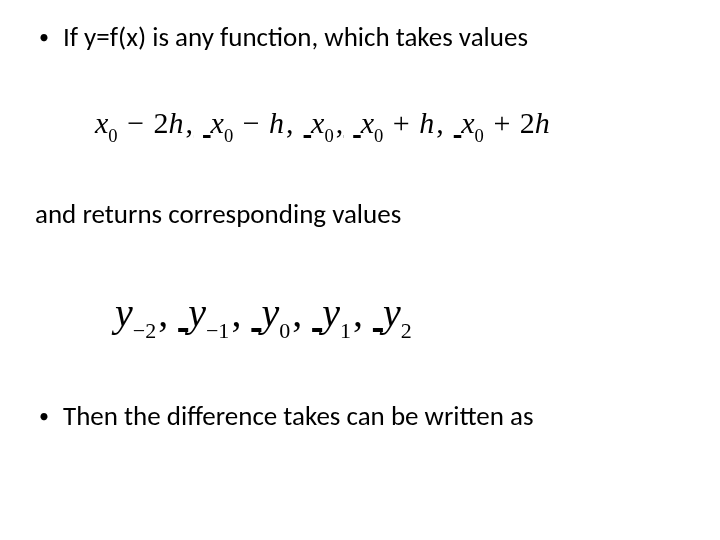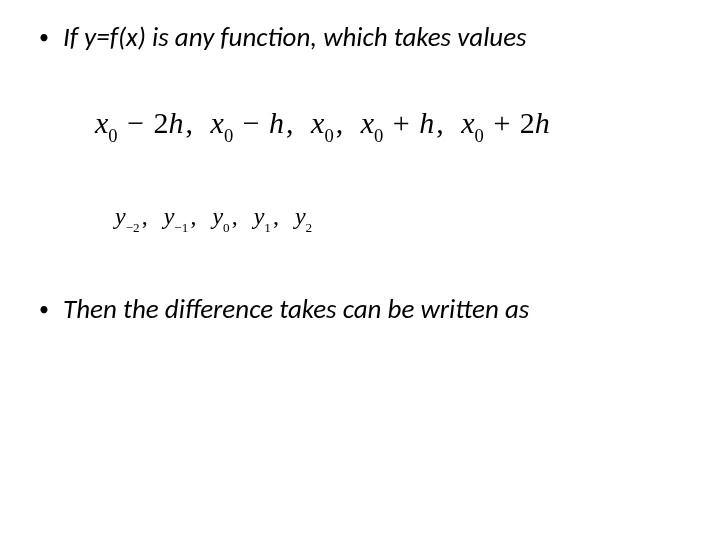--- a/index.html
+++ b/index.html
@@ -27,32 +27,32 @@
     margin-bottom: 10px;
   }
   .bullet-dot {
     flex: 0 0 auto;
     margin: 0 14px 0 4px;
     font-size: 20px;
     line-height: 34px;
   }
   .bullet-text {
     flex: 1 1 auto;
-    font-style: italic;
   }
   .continuation {
     font-size: 27px;
     line-height: 1.25;
     margin: 0 0 10px 0;
   }
   .math-block {
     font-family: "Times New Roman", Times, serif;
     font-size: 30px;
     margin: 52px 0 52px 60px;
     white-space: nowrap;
+    text-decoration: underline;
   }
   .math-block .term {
     display: inline-block;
     vertical-align: baseline;
   }
   .math-block .var { font-style: italic; }
   .math-block .sub {
     font-size: 0.62em;
     vertical-align: sub;
     position: relative;
@@ -60,21 +60,21 @@
   }
   .math-block .op {
     font-style: normal;
     padding: 0 2px;
   }
   .math-block .comma {
     font-style: normal;
     padding: 0 10px 0 2px;
   }
   .math-block.large {
-    font-size: 24px;
+    font-size: 40px;
     margin: 58px 0 58px 80px;
   }
   .math-block.large .sub {
     font-size: 0.55em;
     top: 0.15em;
   }
 </style>
 </head>
 <body>
 
@@ -104,20 +104,21 @@
       <span class="op">+</span>
       <span class="var">h</span>
     </span><span class="comma">,</span>
     <span class="term">
       <span class="var">x</span><span class="sub">0</span>
       <span class="op">+</span>
       <span>2</span><span class="var">h</span>
     </span>
   </div>
 
+  <div class="continuation">and returns corresponding values</div>
 
   <div class="math-block large">
     <span class="term">
       <span class="var">y</span><span class="sub">−2</span>
     </span><span class="comma">,</span>
     <span class="term">
       <span class="var">y</span><span class="sub">−1</span>
     </span><span class="comma">,</span>
     <span class="term">
       <span class="var">y</span><span class="sub">0</span>

